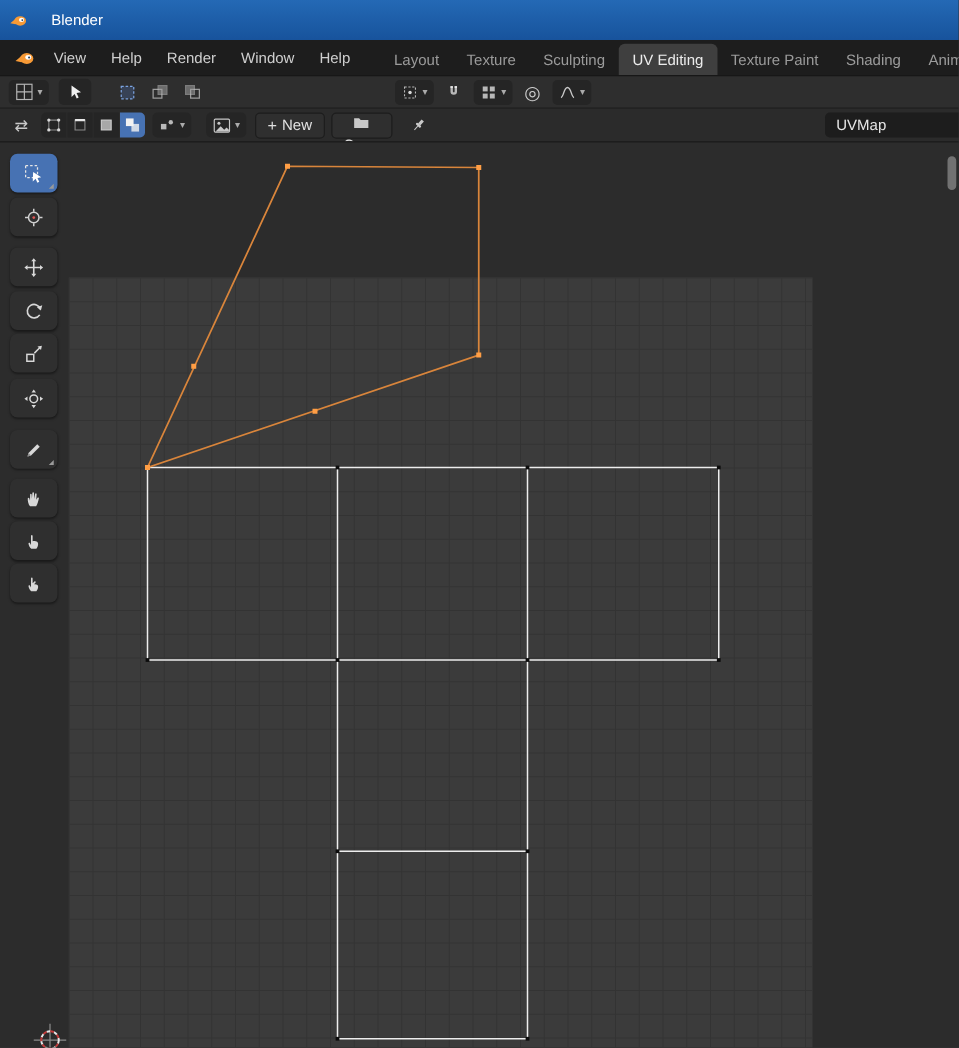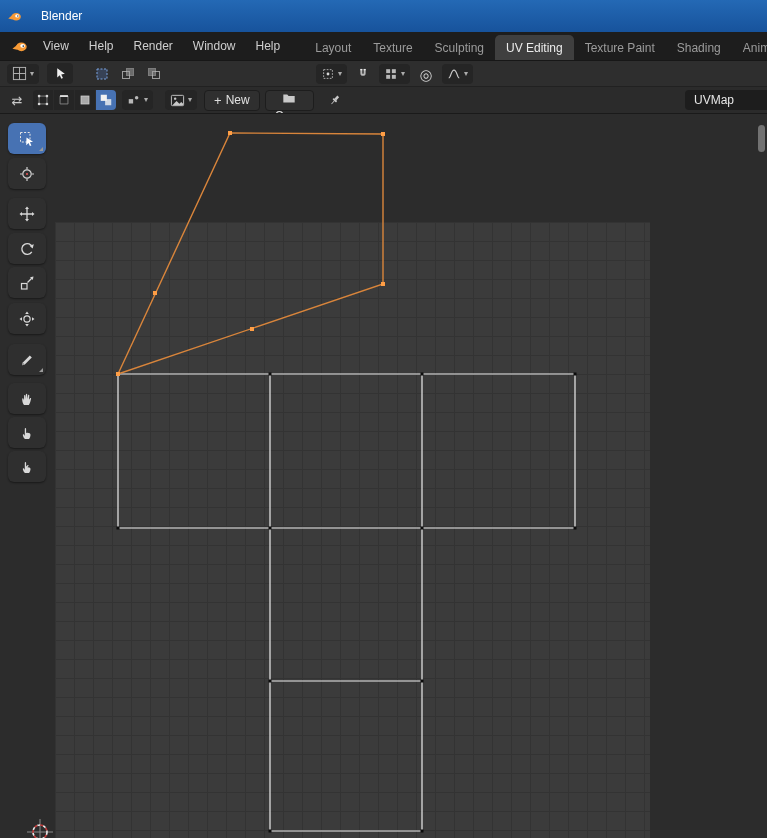--- a/index.html
+++ b/index.html
@@ -30,21 +30,21 @@
 
   .mode-group { display: flex; gap: 1px; margin-left: 5px; }
   .mode-btn { width: 20px; height: 20px; background: #252525; display: flex; align-items: center; justify-content: center; }
   .mode-btn:first-child { border-radius: 4px 0 0 4px; }
   .mode-btn:last-child { border-radius: 0 4px 4px 0; }
   .mode-btn.active { background: #4772b3; }
 
   .hdr-menus { display: flex; margin-left: 16px; }
   .push-btn { height: 21px; background: #2f2f2f; border: 1px solid #1d1d1d; border-radius: 4px; display: flex; align-items: center; gap: 4px; padding: 0 9px; color: #e2e2e2; white-space: nowrap; }
 
-  .uvmap-field { position: absolute; right: 0; top: 3px; width: 82px; height: 20px; background: #1d1d1d; border-radius: 4px 0 0 4px; display: flex; align-items: center; padding-left: 9px; color: #e6e6e6; }
+  .uvmap-field { position: absolute; right: 0; top: 3px; width: 107px; height: 20px; background: #1d1d1d; border-radius: 4px 0 0 4px; display: flex; align-items: center; padding-left: 9px; color: #e6e6e6; }
 
   .editor { position: relative; height: 735px; background: #2c2c2c; overflow: hidden; border-top: 1px solid #1a1a1a; }
   .uv-grid { position: absolute; left: 55px; top: 108px; width: 595px; height: 627px; background-color: #3b3b3b;
     background-image: linear-gradient(to right, #333333 1px, transparent 1px), linear-gradient(to bottom, #333333 1px, transparent 1px);
     background-size: 19px 19px; z-index: 1; }
   #uv-overlay { position: absolute; left: 0; top: 0; z-index: 2; pointer-events: none; }
 
   .toolbar { position: absolute; left: 8px; top: 0; z-index: 3; width: 40px; }
   .tool-btn { position: absolute; left: 0; width: 38px; height: 31px; background: #2f2f2f; border-radius: 6px; box-shadow: 0 1px 2px rgba(0,0,0,.45); display: flex; align-items: center; justify-content: center; }
   .tool-btn.active { background: #4772b3; }

